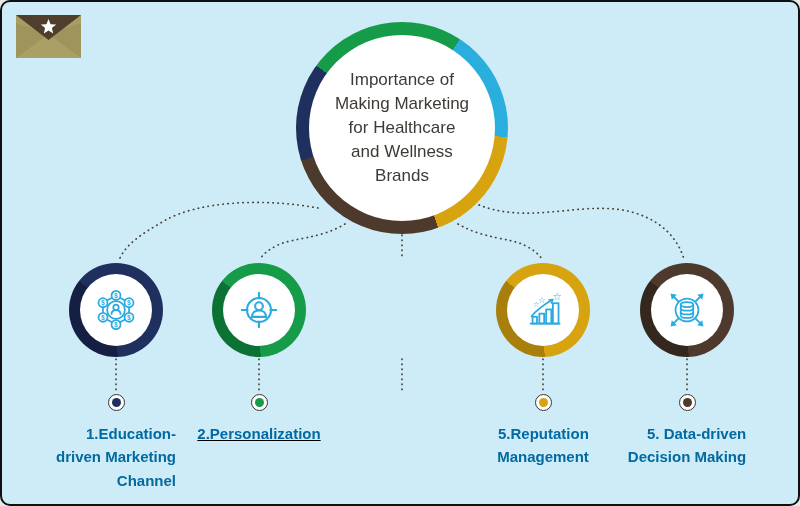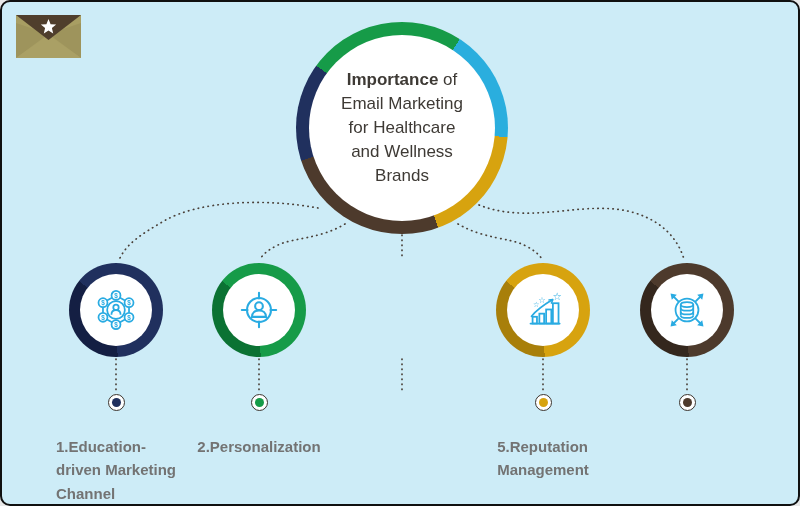--- a/index.html
+++ b/index.html
@@ -18,32 +18,32 @@
       #169b48 0deg 33deg,
       #2aaede 33deg 95deg,
       #d7a30f 95deg 160deg,
       #4d3a2c 160deg 252deg,
       #20305e 252deg 306deg,
       #169b48 306deg 360deg);
   }
   .hub-inner{position:absolute;inset:13px;background:#ffffff;border-radius:50%;
     display:flex;flex-direction:column;align-items:center;justify-content:center;text-align:center;}
   .hub-title{font-size:17px;line-height:24px;color:#3e3a35;white-space:pre-line;}
-  .hub-title .bold{font-weight:700;}
+  .hub-title .bold{font-weight:400;}
   
   .item{position:absolute;top:261px;width:160px;display:flex;flex-direction:column;align-items:center;}
   .ring{width:94px;height:94px;border-radius:50%;position:relative;
     background:conic-gradient(from 0deg, var(--c) 0deg 178deg, var(--cd) 178deg 308deg, var(--c) 308deg 360deg);}
   .ring-inner{position:absolute;inset:11px;background:#fff;border-radius:50%;
     display:flex;align-items:center;justify-content:center;}
   .dot{margin-top:37px;width:17px;height:17px;border-radius:50%;background:#fff;
     border:1.6px solid #3b342e;box-sizing:border-box;display:flex;align-items:center;justify-content:center;}
   .dot-core{width:9px;height:9px;border-radius:50%;background:var(--c);}
-  .item-label{margin-top:24px;font-size:15px;font-weight:700;color:#737373;
-    text-align:left;line-height:1.55;white-space:pre-line;}
+  .item-label{margin-top:11px;font-size:15px;font-weight:700;color:#0369a1;
+    text-align:right;line-height:1.55;white-space:pre-line;}
   .icon-svg{display:block;}
 </style>
 </head>
 <body>
 
 <div class="canvas">
 
   <svg class="logo" viewBox="0 0 65 43">
     <rect x="0" y="0" width="65" height="43" fill="#a89e63"></rect>
     <polygon points="0,43 32.5,19 0,8" fill="#9e945c"></polygon>
@@ -61,21 +61,21 @@
     <path d="M477,203 C530,224 585,196 633,211 C662,220 676,238 682,257"></path>
     <path d="M114,357 L114,389"></path>
     <path d="M257,357 L257,389"></path>
     <path d="M400,357 L400,389"></path>
     <path d="M541,357 L541,389"></path>
     <path d="M685,357 L685,389"></path>
   </svg>
 
   <div class="hub">
     <div class="hub-inner">
-      <div class="hub-title"><span class="bold">Importance</span><span> of</span><br><span>Email Marketing
+      <div class="hub-title"><span class="bold">Importance</span><span> of</span><br><span>Making Marketing
 for Healthcare
 and Wellness
 Brands</span></div>
     </div>
   </div>
 
   <div class="item" style="left: 34px; --c: #20305e; --cd: #141f43;">
     <div class="ring">
       <div class="ring-inner">
         <svg class="icon-svg" width="50" height="50" viewBox="0 0 48 48">
@@ -103,21 +103,21 @@
       </div>
     </div>
     <div class="dot">
         <div class="dot-core"></div>
       </div>
     <div class="item-label">1.Education-
 driven Marketing
 Channel</div>
   </div>
 
-  <div class="item" style="left: 177px; --c: #169b48; --cd: #0b7233;">
+  <div class="item" style="left: 177px; text-decoration: underline; --c: #169b48; --cd: #0b7233;">
     <div class="ring">
       <div class="ring-inner">
         <svg class="icon-svg" width="50" height="50" viewBox="0 0 48 48">
           <g fill="none" stroke="#29abe2" stroke-width="2" stroke-linecap="round">
             <circle cx="24" cy="24" r="11.5"></circle>
             <path d="M24,7.5 v5.5 M24,35 v5.5 M7.5,24 h5.5 M35,24 h5.5"></path>
             <circle cx="24" cy="20.3" r="3.7"></circle>
             <path d="M17.3,30.6 c0-4.2 3-6.2 6.7-6.2 s6.7,2 6.7,6.2 z"></path>
           </g>
         </svg>
@@ -176,15 +176,17 @@
             <polygon points="39.8,8.2 33.8,9.4 38.6,14.2"></polygon>
             <polygon points="8.2,39.8 14.2,38.6 9.4,33.8"></polygon>
             <polygon points="39.8,39.8 33.8,38.6 38.6,33.8"></polygon>
           </g>
         </svg>
       </div>
     </div>
     <div class="dot">
         <div class="dot-core"></div>
       </div>
+    <div class="item-label">5. Data-driven
+Decision Making</div>
   </div>
 
 </div>
 
 </body></html>

